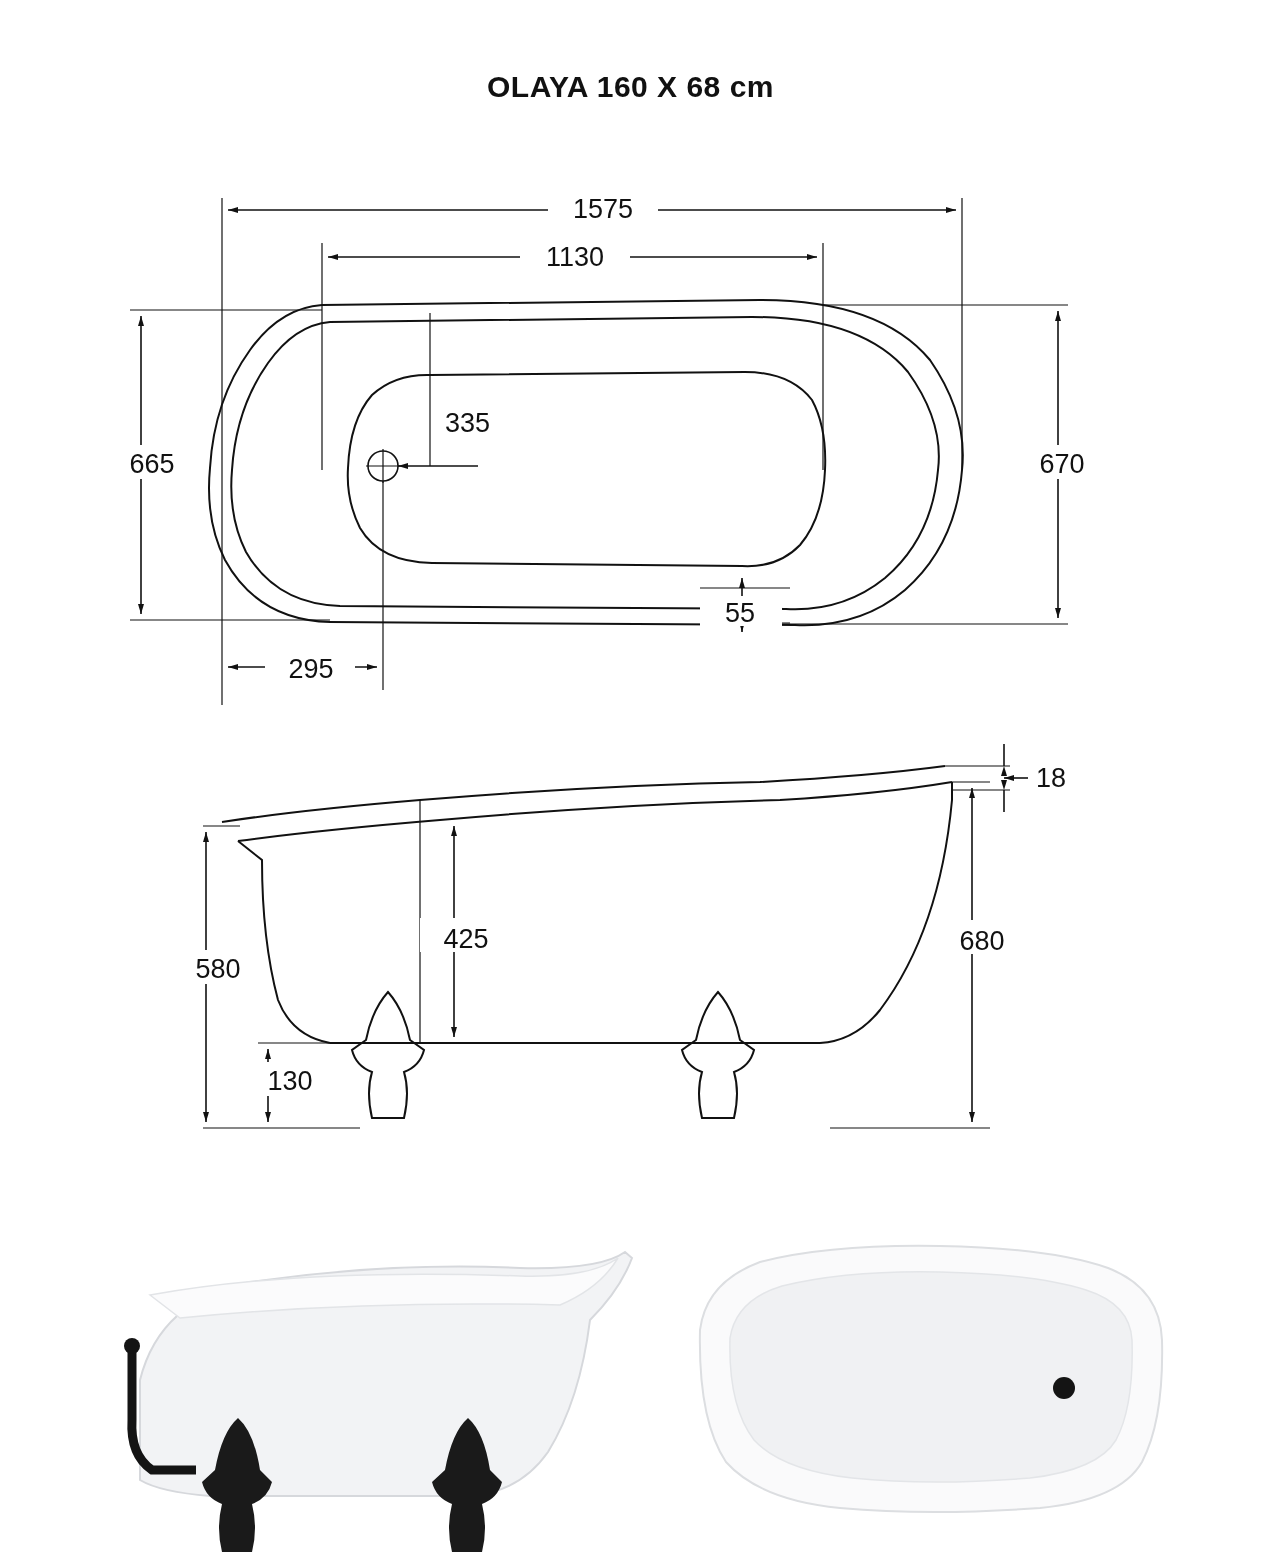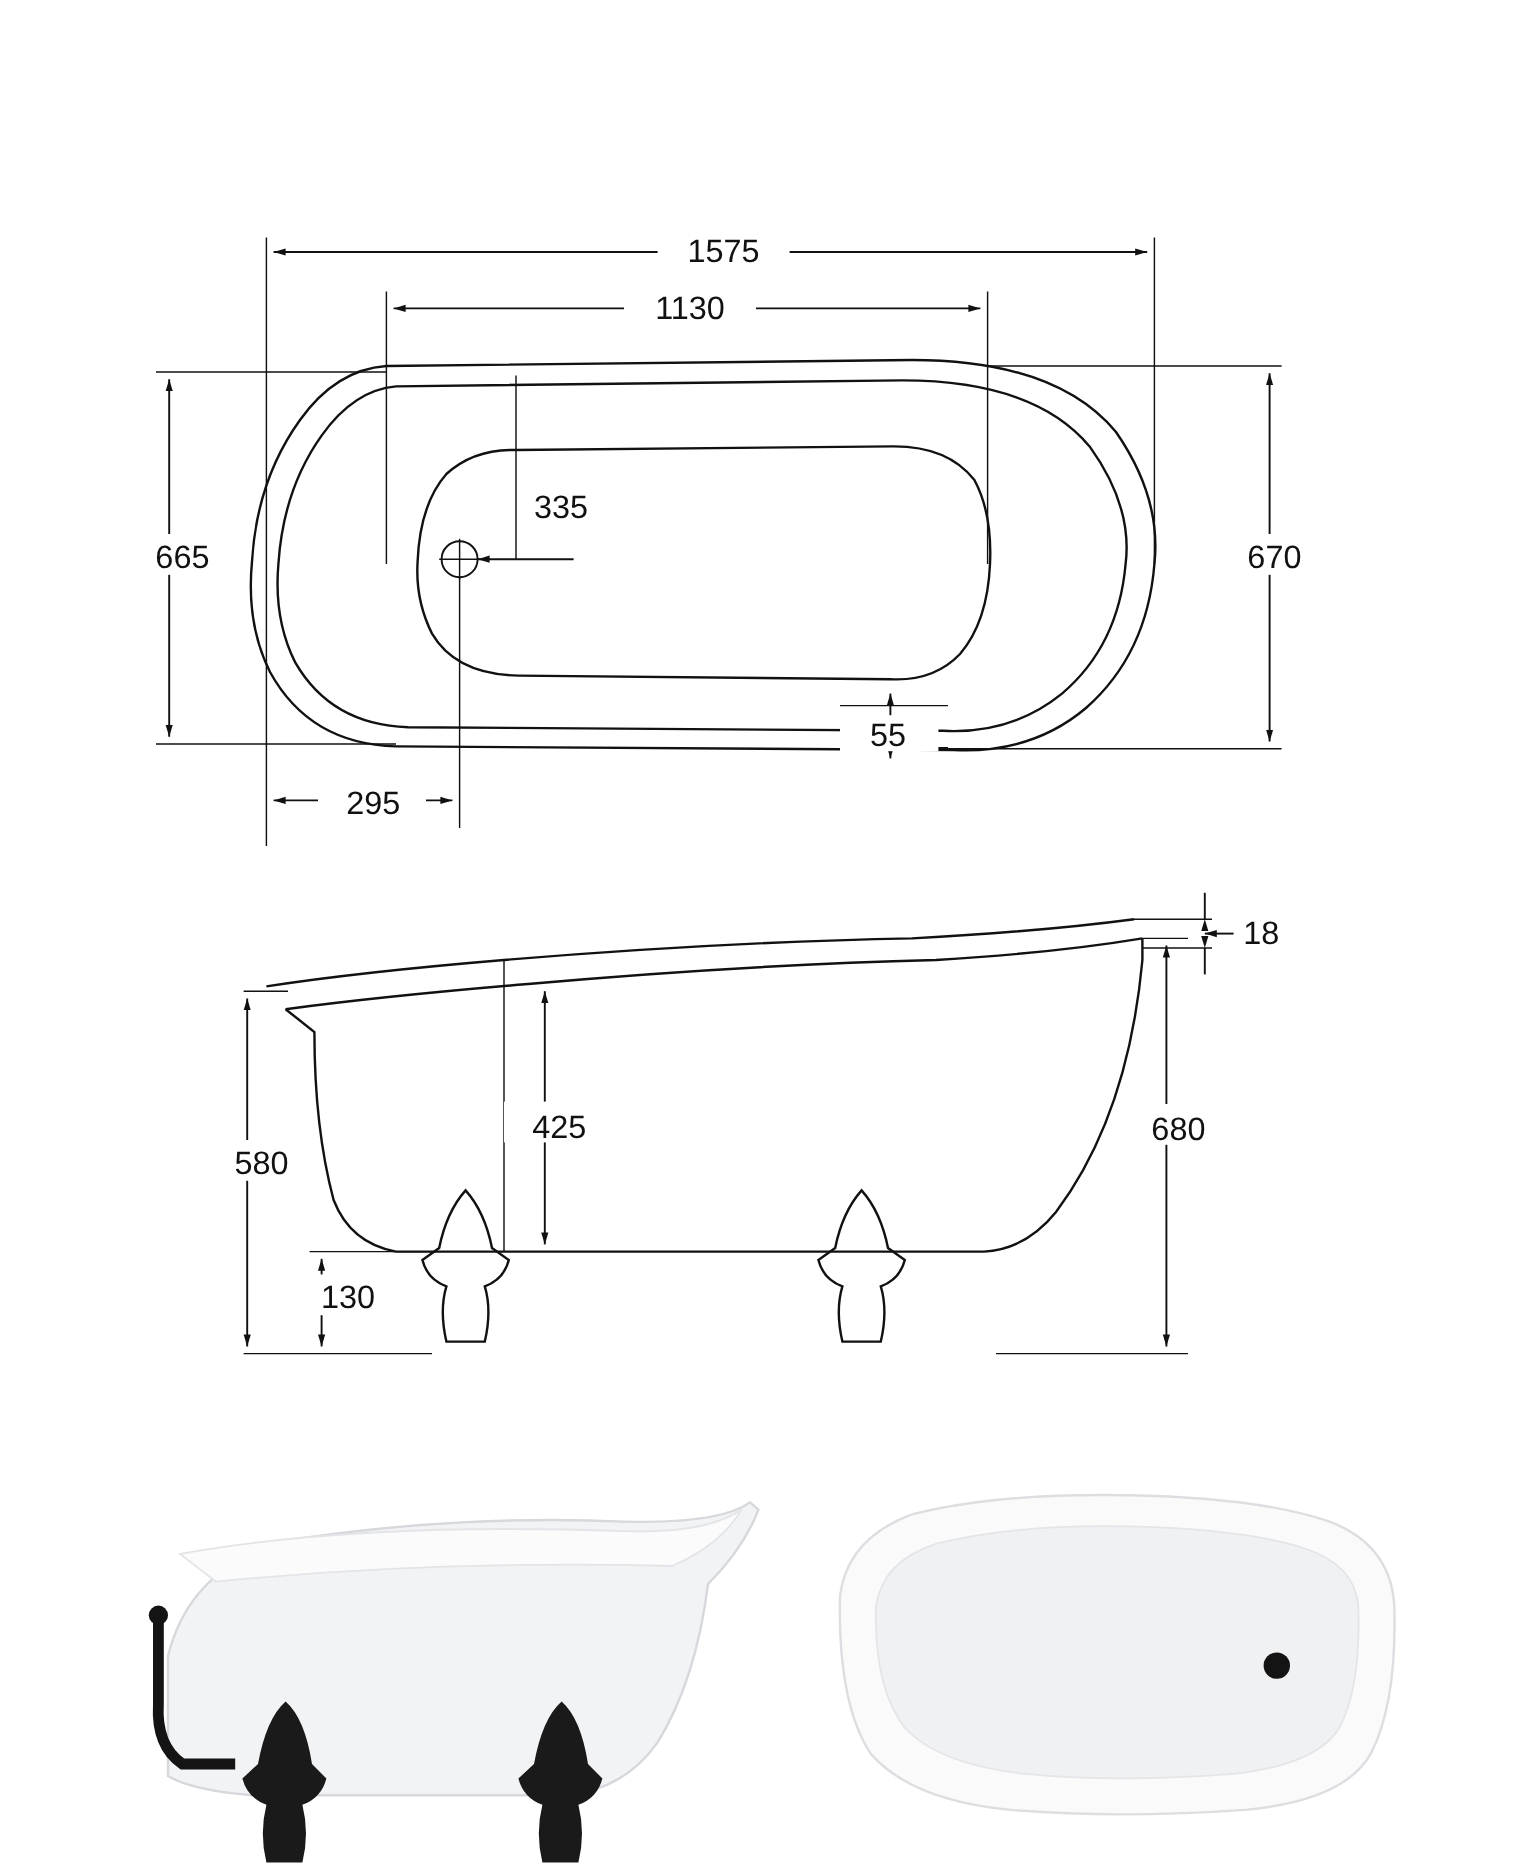--- a/index.html
+++ b/index.html
@@ -57,20 +57,21 @@
     stroke: #111;
     stroke-width: 2;
     fill: none;
   }
 </style>
 </head>
 <body>
 
 <div id="page">
 
+  <div class="title">OLAYA 160 X 68 cm</div>
 
   <svg class="drawing" viewBox="0 0 1261 1561">
     <defs>
       <marker id="arrL" markerWidth="12" markerHeight="12" refX="10" refY="4" orient="auto" markerUnits="userSpaceOnUse">
         <path d="M10,4 L0,1 L0,7 z" fill="#111"></path>
       </marker>
       <marker id="arrR" markerWidth="12" markerHeight="12" refX="2" refY="4" orient="auto" markerUnits="userSpaceOnUse">
         <path d="M2,4 L12,1 L12,7 z" fill="#111"></path>
       </marker>
     </defs>

